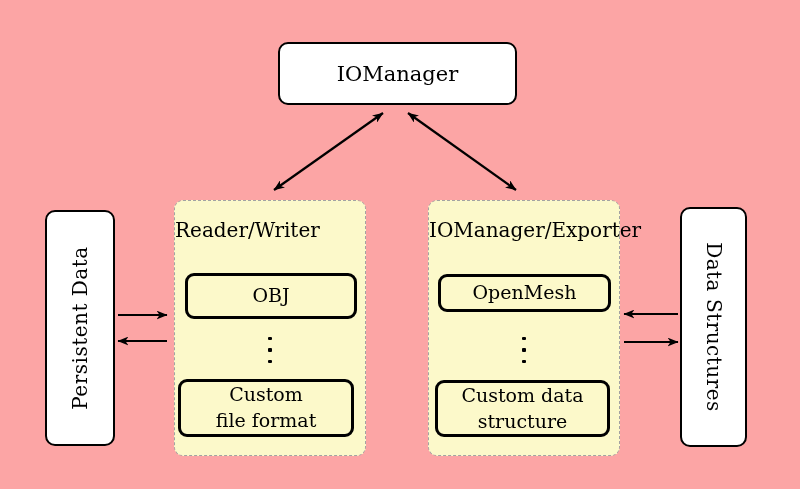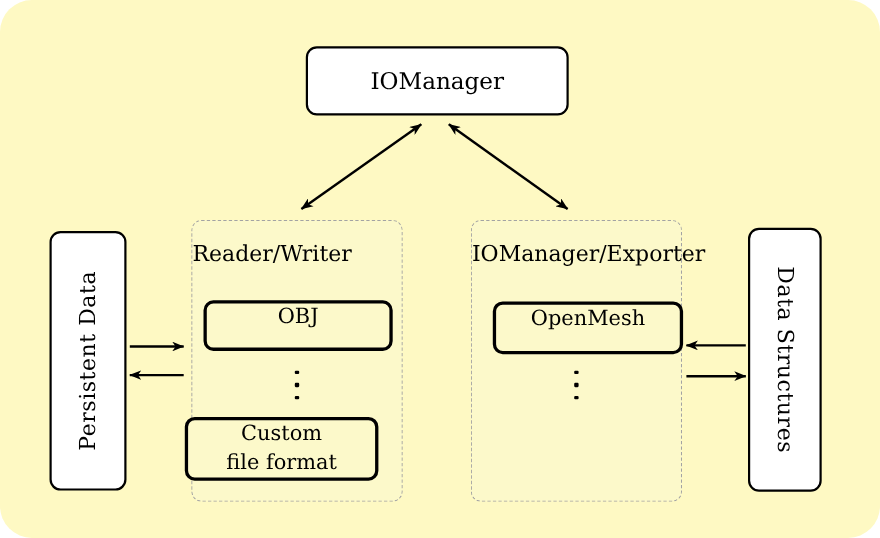--- a/index.html
+++ b/index.html
@@ -1,20 +1,19 @@
 <!DOCTYPE html>
 <html><head>
 <meta charset="utf-8">
 <style>
   html,body { margin:0; padding:0; background:#ffffff; }
   .canvas {
-    position:relative; width:800px; height:489px; background:#fef9c3;
+    position:relative; width:800px; height:489px; background:#fca5a5;
     font-family:"DejaVu Serif","Liberation Serif",serif; color:#000;
     overflow:hidden;
-    border-radius:29px;
   }
   .arrows { position:absolute; left:0; top:0; width:800px; height:489px; }
 
   
   .node {
     position:absolute; background:#ffffff; border:2.5px solid #000;
     border-radius:10px; box-sizing:border-box;
     display:flex; align-items:center; justify-content:center;
   }
   #iomanager { left:278px; top:42px; width:239px; height:63px; font-size:21px; }
@@ -33,26 +32,26 @@
   #group-importer-exporter { left:428px; top:200px; width:192px; height:256px; }
   .group-label {
     position:absolute; top:17px; left:0; right:0; 
     font-size:20px;
   }
 
   
   .inner {
     position:absolute; background:#FCF9CA; border:3px solid #000;
     border-radius:9px; box-sizing:border-box;
-    display:flex; align-items:flex-start; justify-content:center;
+    display:flex; align-items:center; justify-content:center;
     text-align:center; font-size:19px; line-height:1.35; white-space:pre-line;
   }
   #box-obj      { left:185px; top:273px; width:172px; height:46px; }
-  #box-cff      { left:168px; top:379px; width:176px; height:58px; }
-  #box-openmesh { left:448px; top:274px; width:173px; height:48px; }
+  #box-cff      { left:178px; top:379px; width:176px; height:58px; }
+  #box-openmesh { left:438px; top:274px; width:173px; height:38px; }
   #box-cds      { left:435px; top:380px; width:175px; height:57px; }
 
   
   .dots {
     position:absolute; width:4px; display:flex; flex-direction:column;
     align-items:center; gap:8px;
   }
   .dots i { width:3.4px; height:3.4px; background:#000; border-radius:1px; display:block; }
   #dots-left  { left:268px; top:337px; }
   #dots-right { left:522px; top:337px; }
@@ -99,20 +98,24 @@
   <div class="inner" id="box-obj">
     <span>OBJ</span>
   </div>
   <div class="inner" id="box-cff">
     <span>Custom
 file format</span>
   </div>
   <div class="inner" id="box-openmesh">
     <span>OpenMesh</span>
   </div>
+  <div class="inner" id="box-cds">
+    <span>Custom data
+structure</span>
+  </div>
 
   <div class="dots" id="dots-left">
     <i></i>
       <i></i>
       <i></i>
   </div>
   <div class="dots" id="dots-right">
     <i></i>
       <i></i>
       <i></i>

